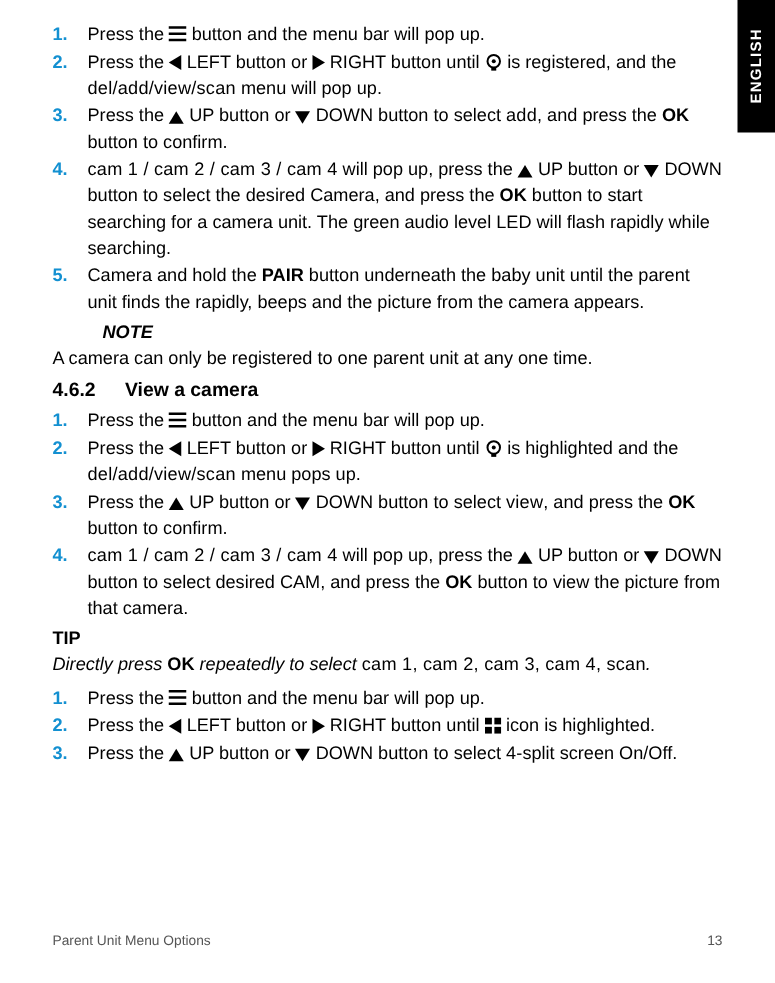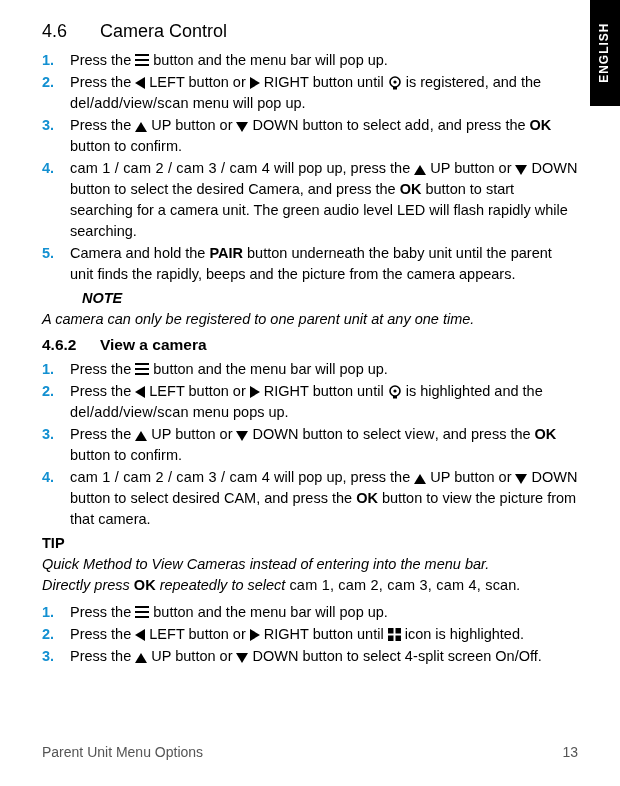--- a/index.html
+++ b/index.html
@@ -65,21 +65,21 @@
     flex: 1;
   }
   .b { font-weight: bold; }
   .cond {
     font-family: "Arial Narrow", Arial, sans-serif;
     font-stretch: condensed;
     letter-spacing: 0.2px;
     margin-top: 32px;
   }
   .note-h { font-weight: bold; font-style: italic; margin-top: 3px; margin-left: 40px; }
-  .note-b { font-style: italic; margin-bottom: 0; }
+  .note-b { margin-bottom: 0; }
   .tip-h { font-weight: bold; margin-top: 3px; }
   .tip-b { font-style: italic; margin-bottom: 6px; }
 
   
   .ico { display:inline-block; vertical-align: -2px; }
   .menu-ico {
     width: 14px; height: 12px; position: relative;
     border-top: 2px solid #000;
     border-bottom: 2px solid #000;
     vertical-align: -1px;
@@ -98,36 +98,33 @@
   .cam-ico { width:14px; height:14px; vertical-align:-3px; }
   .grid-ico { width:13px; height:13px; vertical-align:-2px; }
 
   .footer {
     position: absolute;
     bottom: 24px;
     left: 42px;
     right: 42px;
     display: flex;
     justify-content: space-between;
-    font-size: 14px;
+    font-size: 11px;
     color: #555;
   }
 </style>
 </head>
 <body>
 
 <div class="side-tab">
     <span>ENGLISH</span>
   </div>
 
 <div class="page">
 
-  <div class="h1">
-    <span class="num">4.6</span><span>Camera Control</span>
-  </div>
 
   <ol class="steps">
     <li>
       <div class="sn">1.</div>
       <div class="st">
         <span>Press the </span><span class="ico menu-ico"></span><span> button and the menu bar will pop up.</span>
       </div>
     </li>
     <li>
       <div class="sn">2.</div>
@@ -189,21 +186,20 @@
     </li>
     <li>
       <div class="sn">4.</div>
       <div class="st">
         <span class="cond">cam 1 / cam 2 / cam 3 / cam 4</span><span> will pop up, press the </span><span class="ico tri-u"></span><span> UP button or </span><span class="ico tri-d"></span><span> DOWN button to select desired CAM, and press the </span><span class="b">OK</span><span> button to view the picture from that camera.</span>
       </div>
     </li>
   </ol>
   <div class="tip-h">TIP</div>
   <div class="tip-b">
-    <div>Quick Method to View Cameras instead of entering into the menu bar.</div>
     <div>
       <span>Directly press </span><span class="b" style="font-style:normal">OK</span><span> repeatedly to select </span><span class="cond" style="font-style:normal">cam 1, cam 2, cam 3, cam 4, scan</span><span>.</span>
     </div>
   </div>
 
   <ol class="steps">
     <li>
       <div class="sn">1.</div>
       <div class="st">
         <span>Press the </span><span class="ico menu-ico"></span><span> button and the menu bar will pop up.</span>

